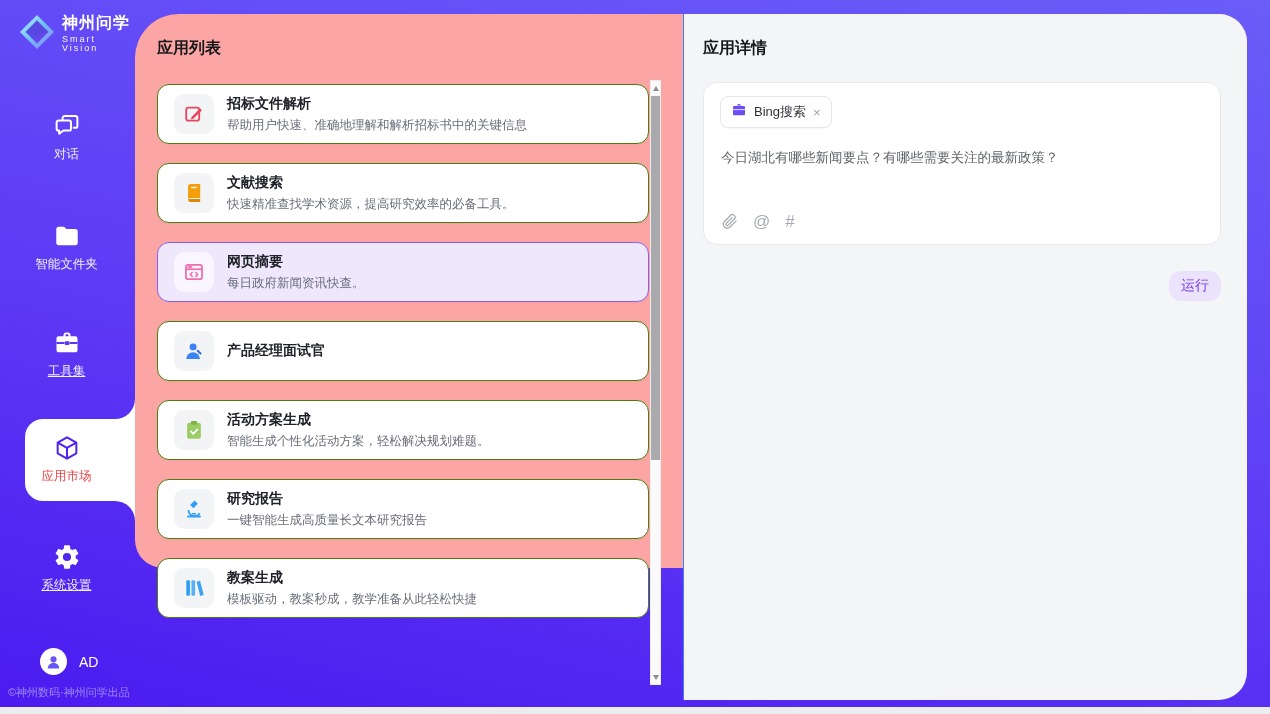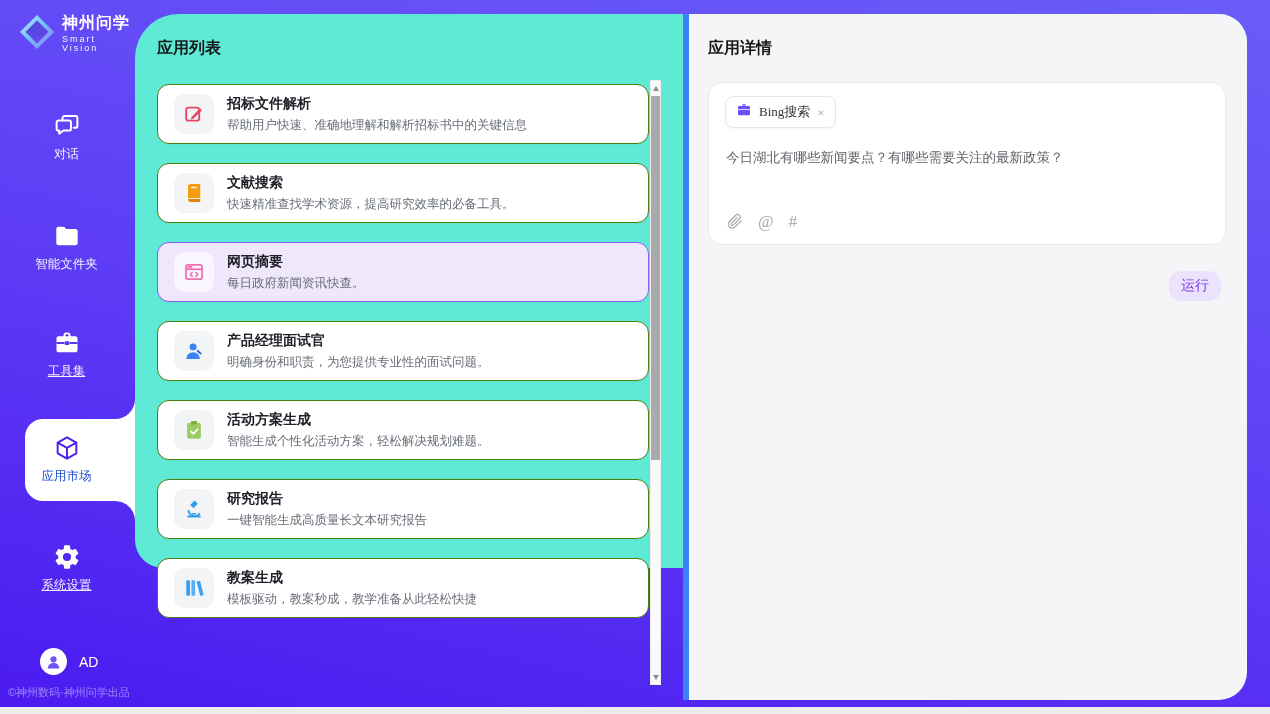--- a/index.html
+++ b/index.html
@@ -15,40 +15,40 @@
   .sidebar{position:absolute;left:0;top:0;width:135px;height:714px;}
   .brand{position:absolute;left:18px;top:13px;display:flex;align-items:center;gap:6px;}
   .brand-text{color:#fff;line-height:1;}
   .brand-name{font-size:16px;font-weight:bold;letter-spacing:1px;}
   .brand-sub{font-size:9px;letter-spacing:2px;margin-top:4px;opacity:.95;}
   .nav-item{position:absolute;left:0;width:133px;text-align:center;cursor:pointer;z-index:2;}
   .nav-icon{height:30px;display:flex;align-items:center;justify-content:center;}
   .nav-icon svg{width:28px;height:28px;}
   .nav-label{margin-top:5px;font-size:12.5px;color:#f2f1ff;}
   .nav-item.underline .nav-label{text-decoration:underline;}
-  .nav-item.active .nav-label{color:#1d4ed8;text-decoration:none;}
+  .nav-item.active .nav-label{color:#ef4444;text-decoration:none;}
   
   .nav-active-bg{position:absolute;left:25px;top:419px;width:110px;height:82px;background:#fff;border-radius:18px 0 0 18px;z-index:1;}
   .fillet{position:absolute;width:20px;height:20px;background:#fff;z-index:1;}
   .fillet-top{left:115px;top:399px;}
   .fillet-bottom{left:115px;top:501px;}
   .fillet::after{content:'';position:absolute;inset:0;
     background:linear-gradient(193deg,#6a5df8 0%,#5d3bf5 55%,#4b1af0 100%);
     background-attachment:fixed;}
   .fillet-top::after{border-bottom-right-radius:100%;}
   .fillet-bottom::after{border-top-right-radius:100%;}
   .user-row{position:absolute;left:40px;top:648px;display:flex;align-items:center;gap:12px;cursor:pointer;}
   .avatar{width:27px;height:27px;border-radius:50%;background:#fff;display:flex;align-items:center;justify-content:center;}
   .avatar svg{width:19px;height:19px;}
   .user-initials{color:#fff;font-size:14px;}
   .copyright{position:absolute;left:8px;top:685px;width:127px;font-size:11px;color:rgba(255,255,255,.45);white-space:nowrap;}
 
   
-  .main-panel{position:absolute;left:135px;top:14px;width:1112px;height:554px;background:#5eead4;
-    border-radius:44px 28px 28px 28px;font-family:Liberation Serif, serif;}
+  .main-panel{position:absolute;left:135px;top:14px;width:1112px;height:554px;background:#fca5a5;
+    border-radius:44px 28px 28px 28px;}
   .section-title{position:absolute;font-size:16px;font-weight:bold;color:#17181a;}
   .list-title{left:22px;top:24px;}
   .list-viewport{position:absolute;left:22px;top:70px;width:492px;height:601px;overflow:hidden;
     display:flex;flex-direction:column;gap:19px;}
   .app-item{flex:0 0 60px;display:flex;align-items:center;padding:0 16px;box-sizing:border-box;
     background:#fff;border:1px solid #4d7c0f;border-radius:12px;cursor:pointer;
     box-shadow:0 1px 3px rgba(20,20,43,.03);}
   .app-item.selected{background:#efe8fd;border-color:#8a5cf6;}
   .tile{width:40px;height:40px;border-radius:10px;background:#f3f4f6;display:flex;align-items:center;justify-content:center;flex:0 0 40px;}
   .app-item.selected .tile{background:#faf6ff;}
@@ -61,21 +61,21 @@
   .scrollbar{position:absolute;left:515px;top:66px;width:11px;height:605px;background:#fafafa;border:1px solid #ededed;box-sizing:border-box;}
   .scroll-btn{position:absolute;left:0;width:9px;height:14px;display:flex;align-items:center;justify-content:center;cursor:pointer;}
   .scroll-btn.up{top:0;}
   .scroll-btn.down{bottom:0;}
   .tri-up{width:0;height:0;border-left:3.5px solid transparent;border-right:3.5px solid transparent;border-bottom:5px solid #8c8c90;}
   .tri-down{width:0;height:0;border-left:3.5px solid transparent;border-right:3.5px solid transparent;border-top:5px solid #8c8c90;}
   .scroll-thumb{position:absolute;left:0;top:15px;width:9px;height:364px;background:#aaaaae;cursor:pointer;}
 
   
   .detail-section{position:absolute;left:548px;top:0;width:564px;height:686px;background:#f4f5f7;
-    border-left:6px solid #3b82f6;border-radius:0 28px 28px 0;box-sizing:border-box;}
+    border-left:1px solid #3b82f6;border-radius:0 28px 28px 0;box-sizing:border-box;}
   .detail-title{left:19px;top:24px;}
   .detail-card{position:absolute;left:19px;top:68px;width:518px;height:163px;background:#fff;
     border:1px solid #e9eaef;border-radius:14px;box-sizing:border-box;}
   .tool-tag{position:absolute;left:16px;top:13px;height:30px;display:inline-flex;align-items:center;gap:7px;
     padding:0 10px;background:#fff;border:1px solid #e6e7ec;border-radius:8px;cursor:pointer;
     box-shadow:0 1px 2px rgba(20,20,43,.04);}
   .tool-tag svg{width:16px;height:16px;}
   .tool-tag-label{font-size:13px;color:#2f3238;}
   .tool-tag-close{font-size:13px;color:#9aa0a8;cursor:pointer;line-height:1;}
   .question{position:absolute;left:17px;top:66px;width:480px;font-size:13.5px;color:#5f6368;}
@@ -230,21 +230,20 @@
         <div class="app-item">
           <div class="tile">
             <svg viewBox="0 0 24 24" fill="#3b82f6">
               <circle cx="11" cy="7.5" r="3.8"></circle>
               <path d="M3.5 20.8a7.5 7.5 0 0 1 15 0z"></path>
               <path d="M16.2 10.4l4.3 4.3-1.5 1.5-4.3-4.3z" fill="#2563eb"></path>
             </svg>
           </div>
           <div class="app-meta">
             <div class="app-title">产品经理面试官</div>
-            <div class="app-desc">明确身份和职责，为您提供专业性的面试问题。</div>
           </div>
         </div>
         <div class="app-item">
           <div class="tile">
             <svg viewBox="0 0 24 24">
               <rect x="4.5" y="4" width="15" height="17.5" rx="2.2" fill="#9ccc65"></rect>
               <rect x="8.7" y="2.2" width="6.6" height="4" rx="1.2" fill="#7cb342"></rect>
               <path d="M8.6 13.6l2.6 2.6 4.6-4.8" stroke="#fff" stroke-width="1.9" fill="none" stroke-linecap="round" stroke-linejoin="round"></path>
             </svg>
           </div>

